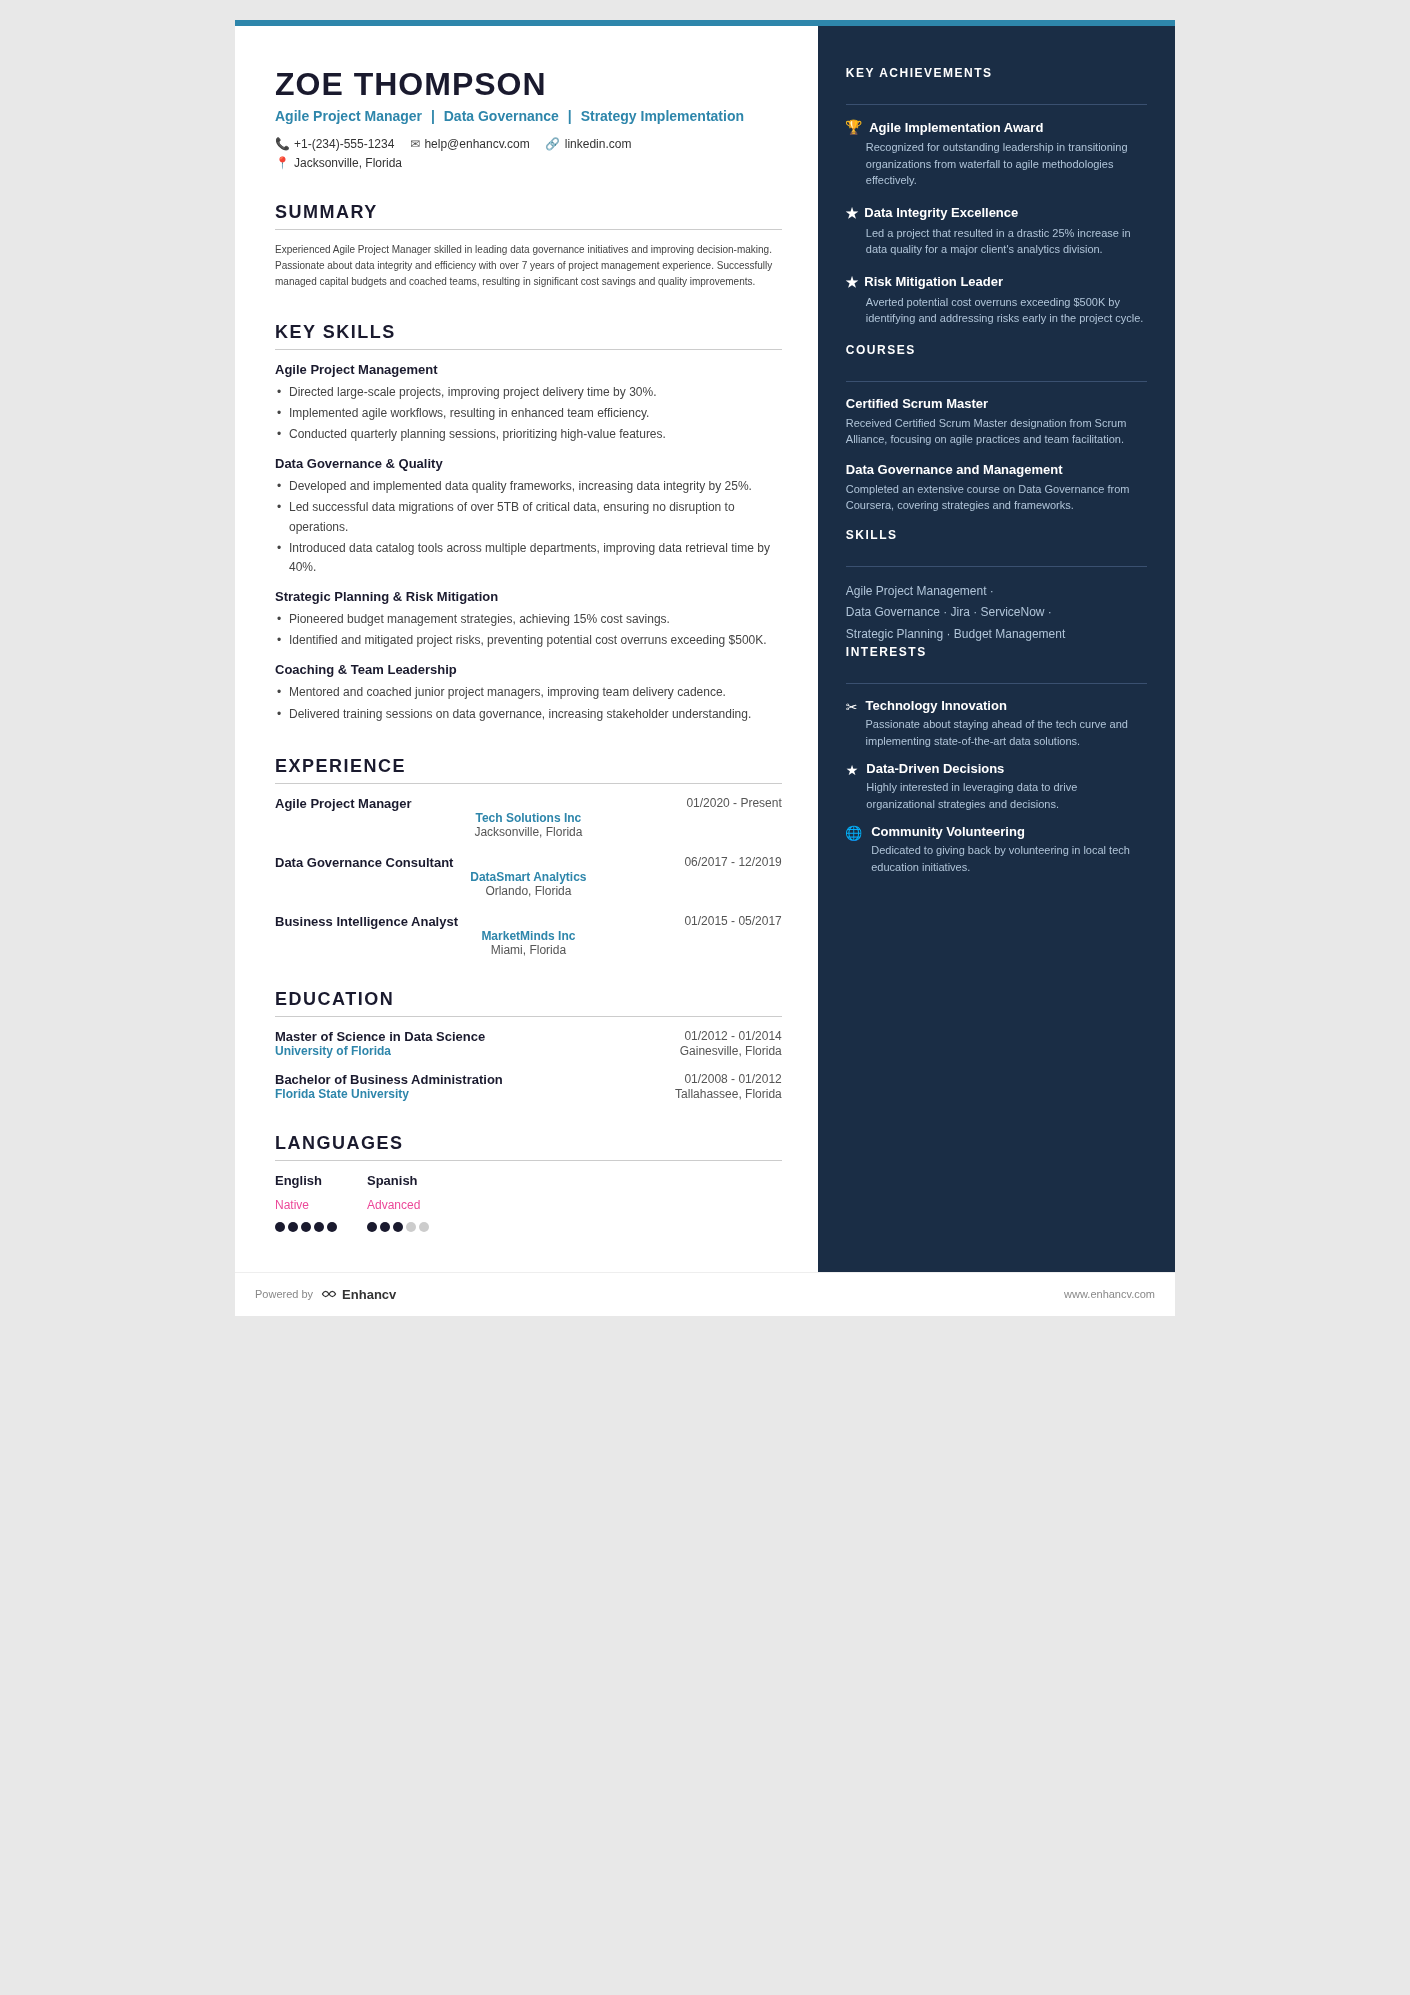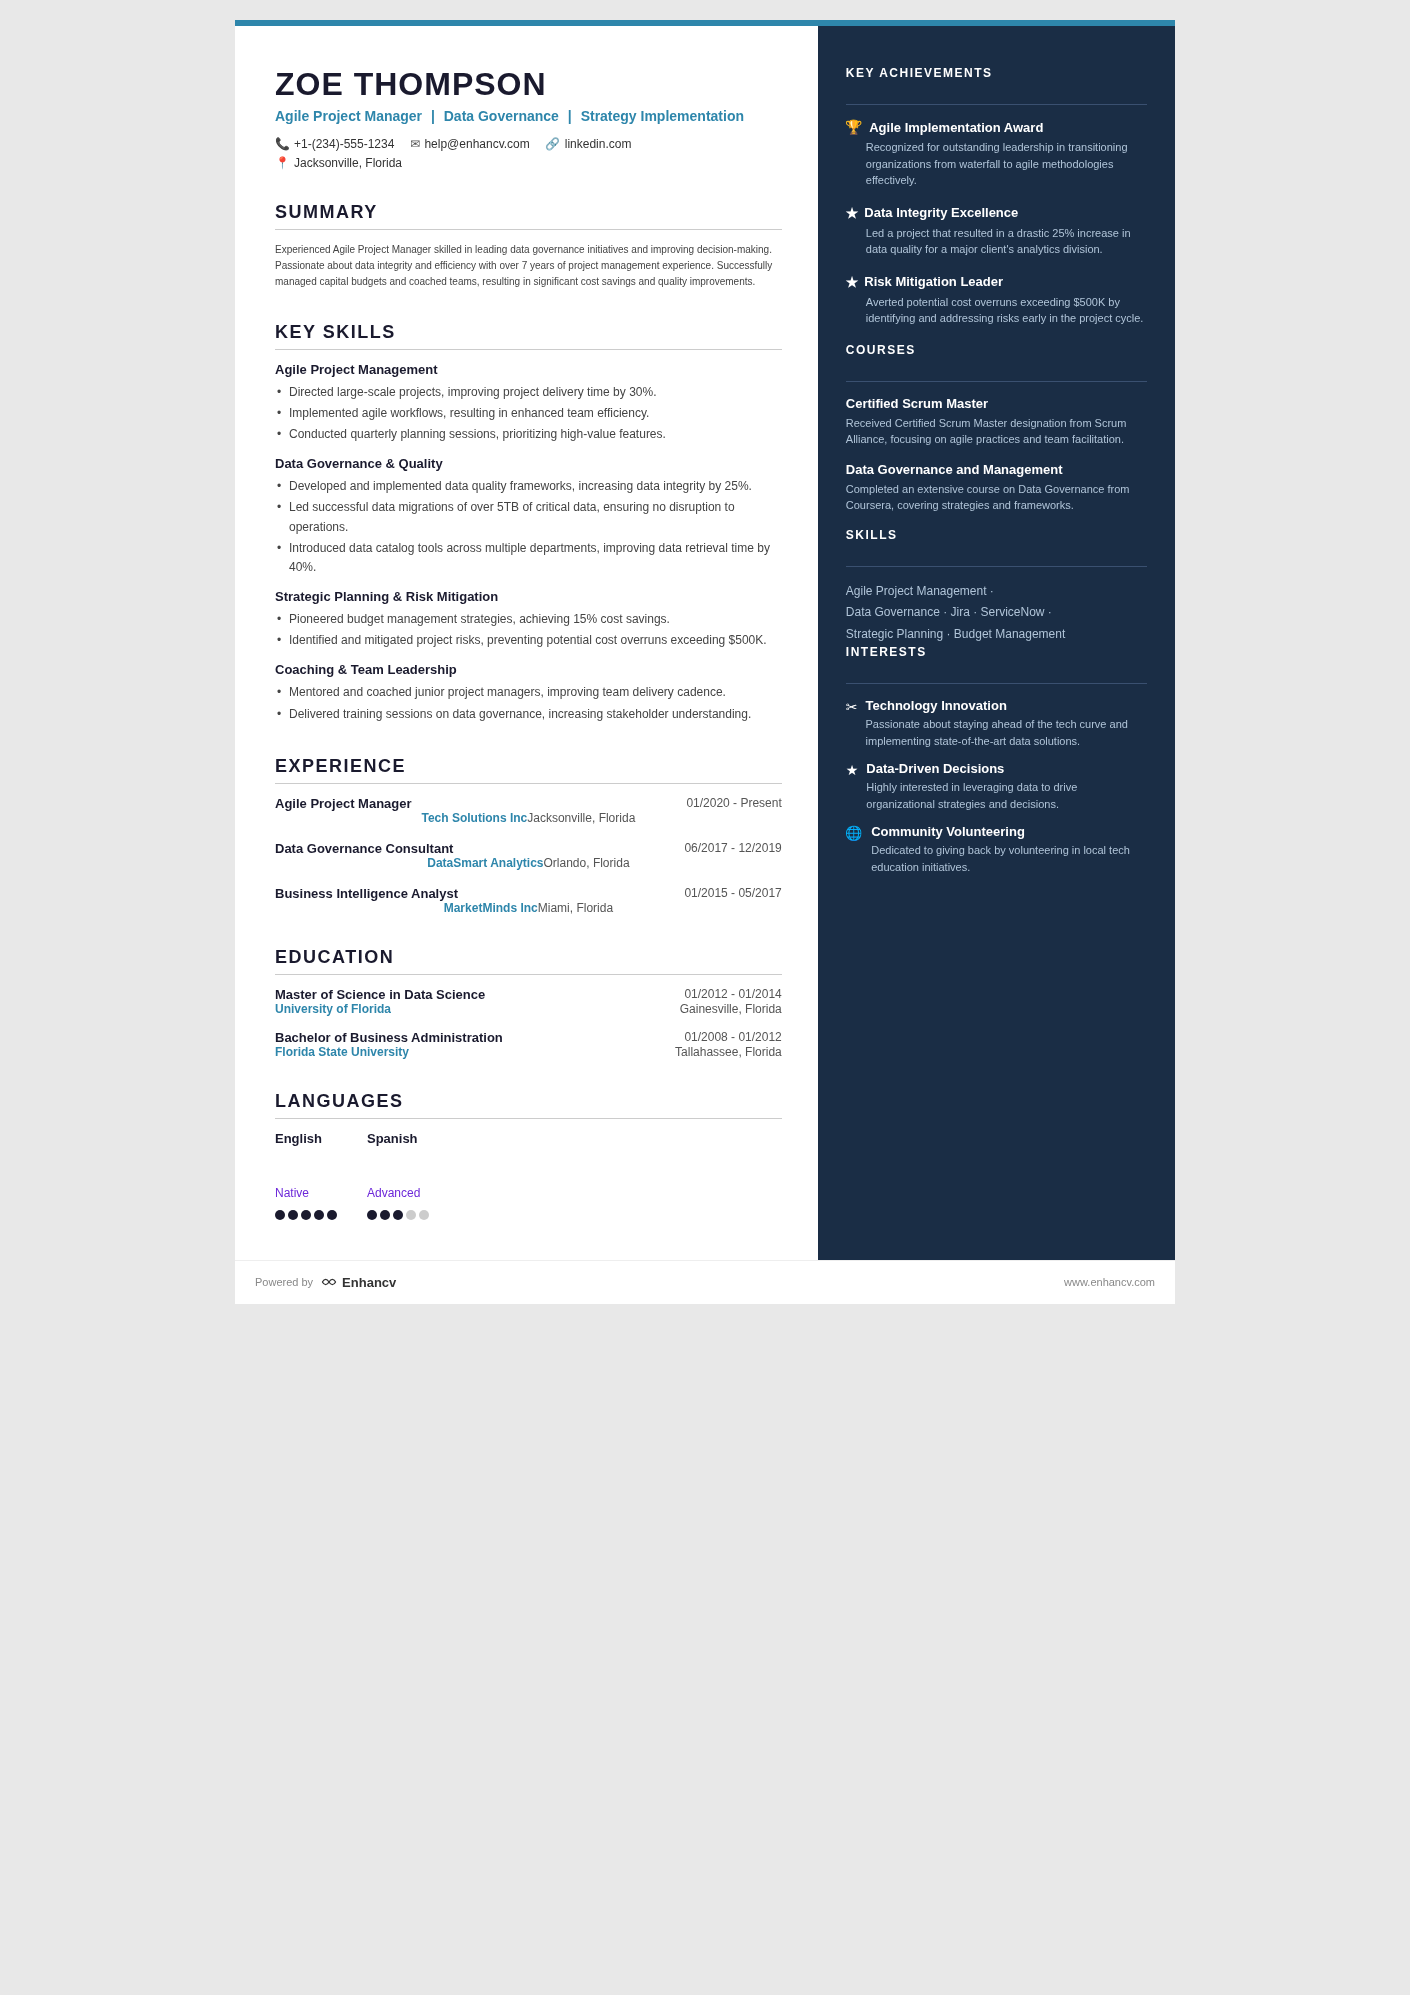--- a/index.html
+++ b/index.html
@@ -130,22 +130,23 @@
       color: #2e86ab;
       font-weight: 600;
     }
     .exp-location {
       font-size: 12px;
       color: #555;
       text-align: right;
     }
     .exp-meta {
       display: flex;
-      justify-content: center;
-      align-items: center;
+      justify-content: flex-start;
+      align-items: center;
+      flex-direction: column;
     }
     .edu-entry {
       margin-bottom: 14px;
     }
     .edu-header {
       display: flex;
       justify-content: space-between;
     }
     .edu-degree {
       font-size: 13px;
@@ -184,23 +185,22 @@
       flex-direction: column;
     }
     .lang-name {
       font-size: 13px;
       font-weight: 700;
       color: #1a1a2e;
       min-width: 60px;
     }
     .lang-level {
       font-size: 12px;
-      color: #6d28d9;
+      color: #ec4899;
       min-width: 55px;
-      margin-top: 30px;
     }
     .lang-dots {
       display: flex;
       gap: 3px;
     }
     .dot {
       width: 10px;
       height: 10px;
       border-radius: 50%;
     }

